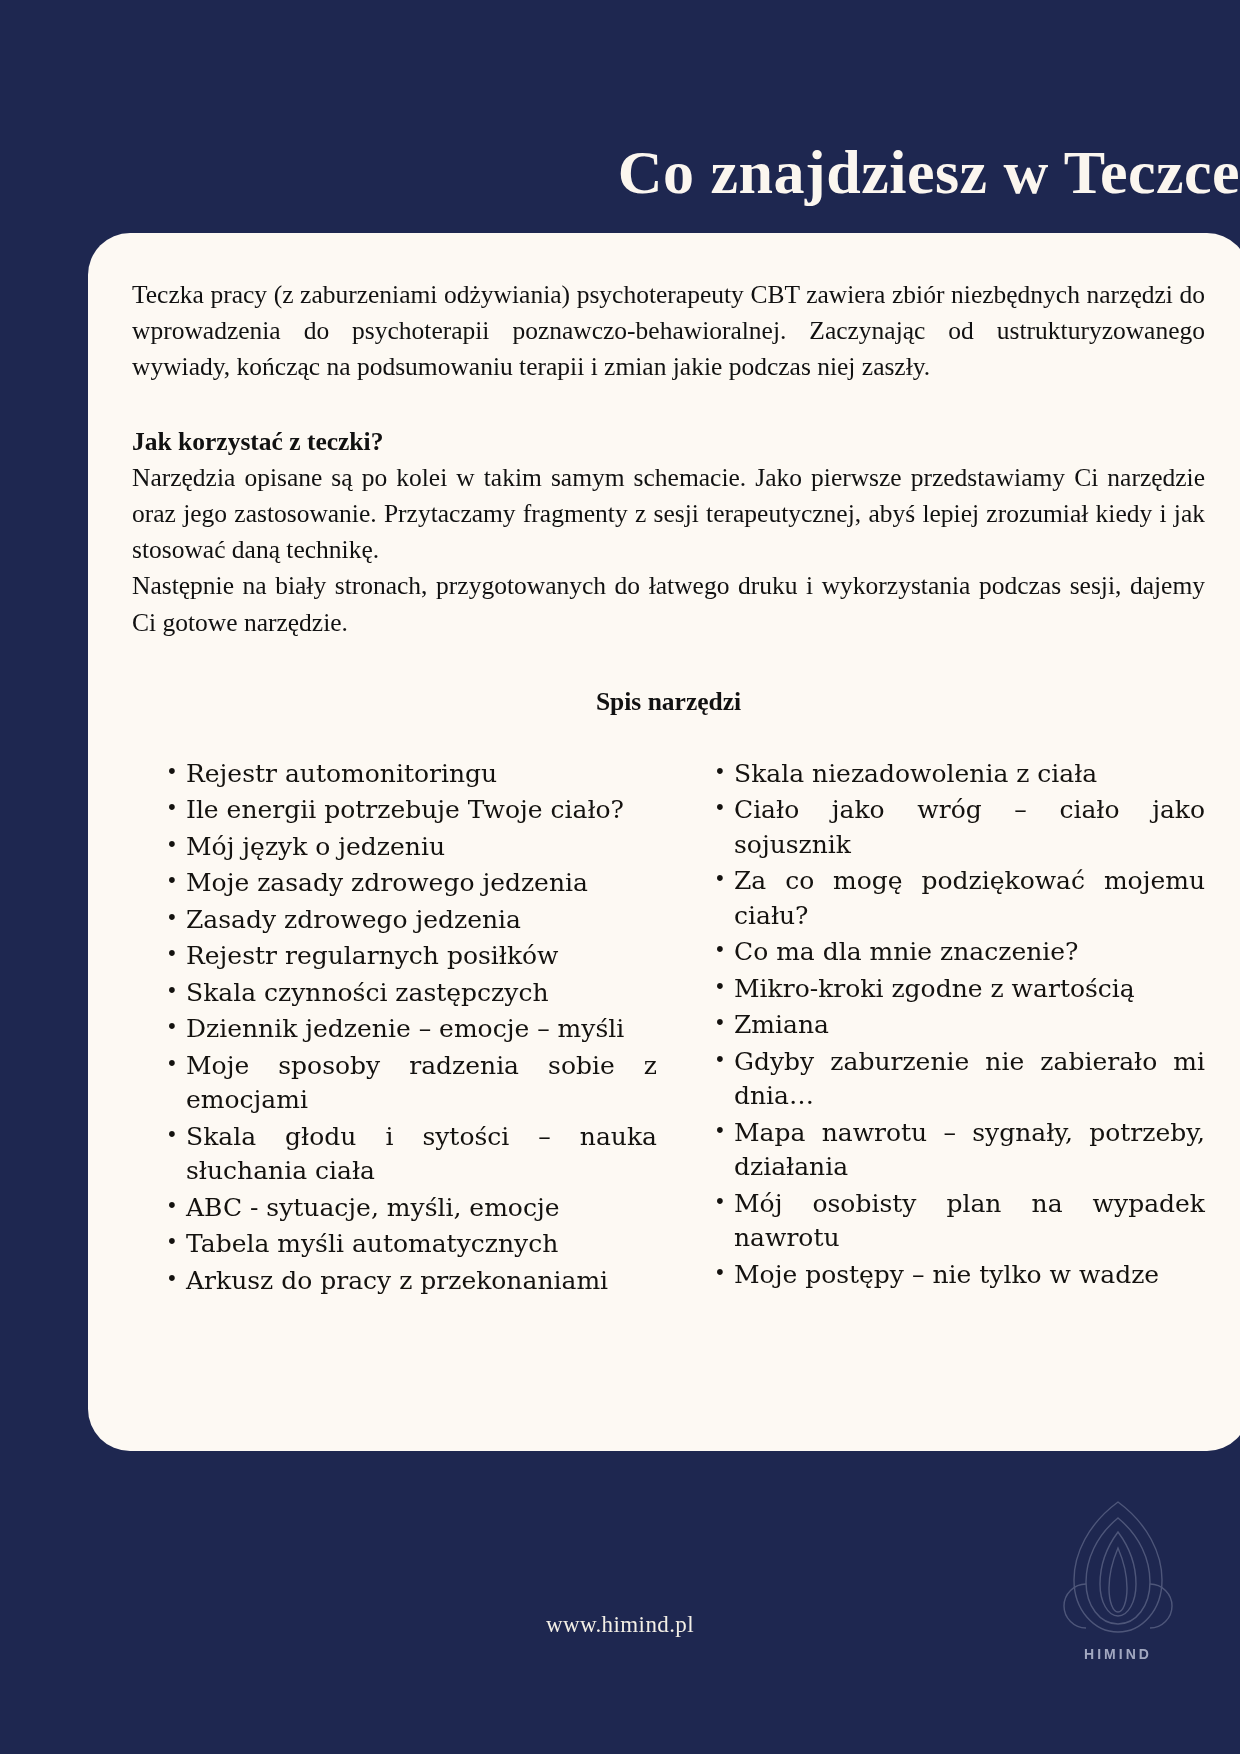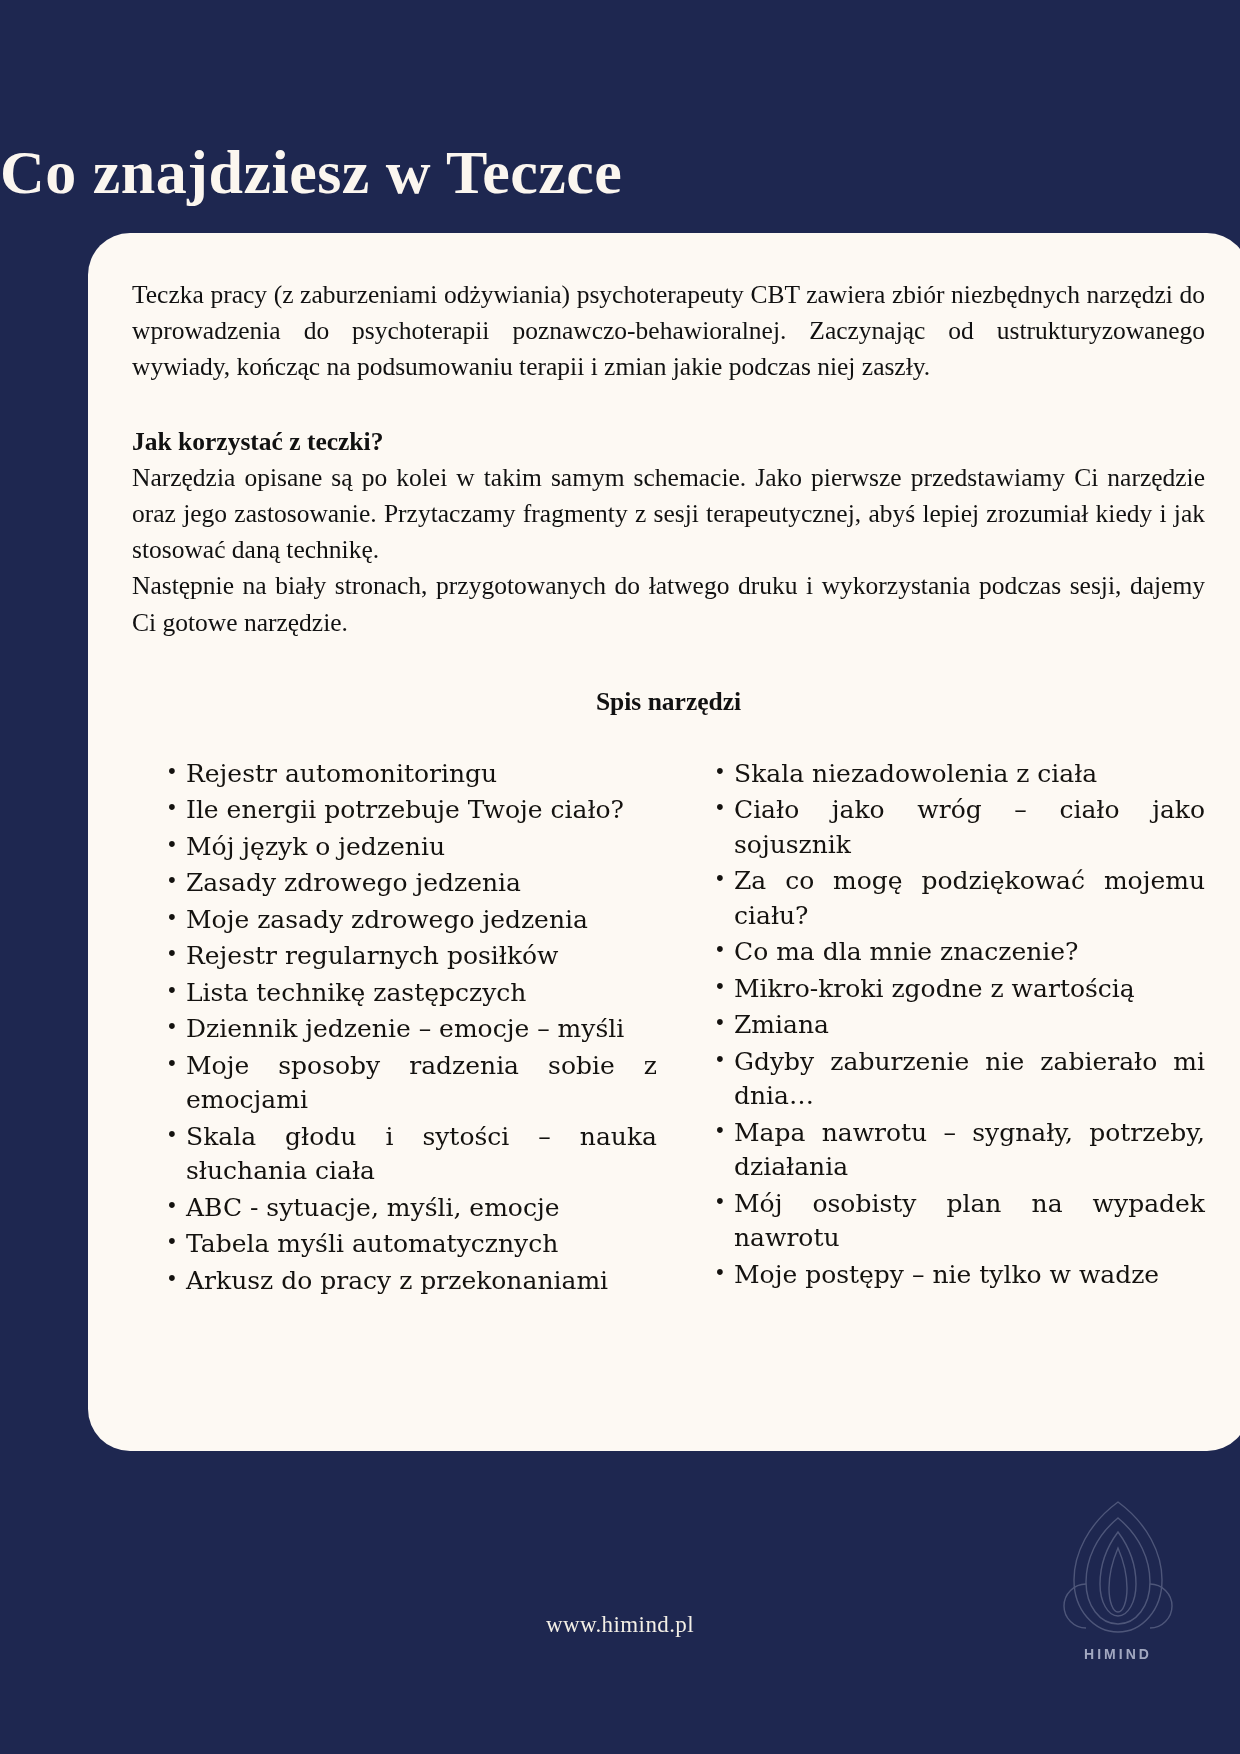--- a/index.html
+++ b/index.html
@@ -20,21 +20,21 @@
     width: 1240px;
     height: 1754px;
   }
 
   
   .title {
     position: absolute;
     top: 96px;
     left: 0;
     width: 1240px;
-    text-align: left;
+    text-align: right;
     color: #fbf6ef;
     font-family: "Liberation Serif", "DejaVu Serif", serif;
     font-weight: bold;
     font-size: 62px;
     letter-spacing: 0.5px;
     line-height: 1.1;
   }
 
   
   .card {
@@ -183,24 +183,24 @@
       <p class="para">Następnie na biały stronach, przygotowanych do łatwego druku i wykorzystania podczas sesji, dajemy Ci gotowe narzędzie.</p>
 
       <p class="section-title">Spis narzędzi</p>
 
       <div class="cols">
         <div class="col">
           <ul class="tool-list">
               <li>Rejestr automonitoringu</li>
               <li>Ile energii potrzebuje Twoje ciało?</li>
               <li>Mój język o jedzeniu</li>
+              <li>Moje zasady zdrowego jedzenia</li>
               <li>Zasady zdrowego jedzenia</li>
-              <li>Moje zasady zdrowego jedzenia</li>
               <li>Rejestr regularnych posiłków</li>
-              <li>Lista technikę zastępczych</li>
+              <li>Skala czynności zastępczych</li>
               <li>Dziennik jedzenie – emocje – myśli</li>
               <li>Moje sposoby radzenia sobie z emocjami</li>
               <li>Skala głodu i sytości – nauka słuchania ciała</li>
               <li>ABC - sytuacje, myśli, emocje</li>
               <li>Tabela myśli automatycznych</li>
               <li>Arkusz do pracy z przekonaniami</li>
             </ul>
         </div>
         <div class="col">
           <ul class="tool-list">

